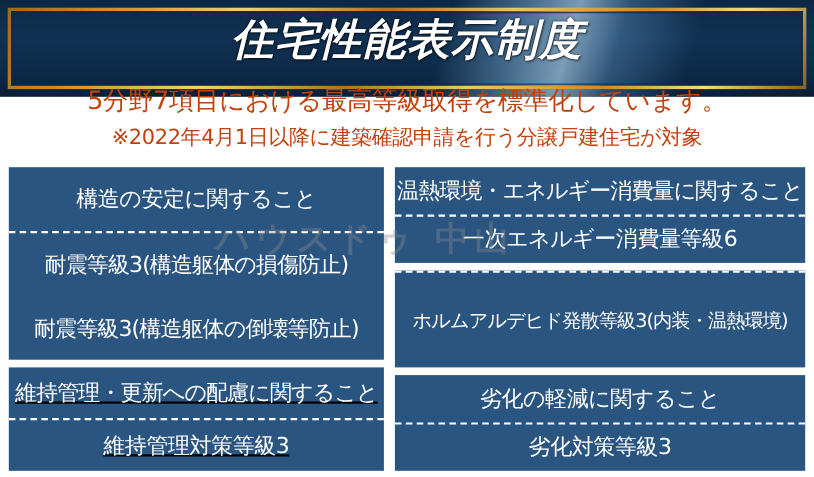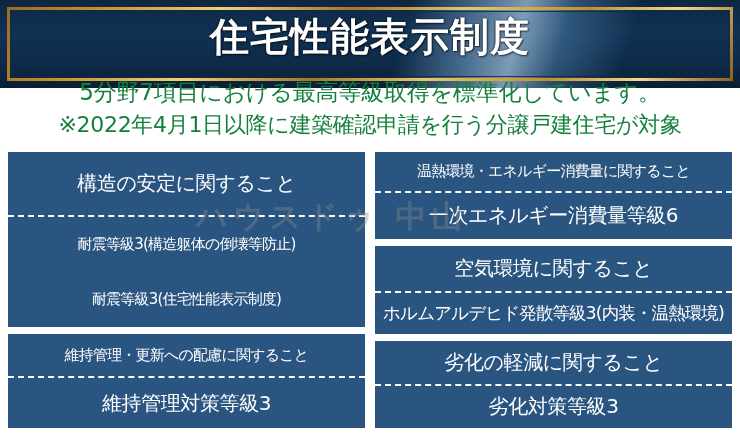--- a/index.html
+++ b/index.html
@@ -22,20 +22,21 @@
     height: 88px;
     background:
       linear-gradient(106deg,
         rgba(255,255,255,0.00) 54%,
         rgba(150,200,240,0.42) 63%,
         rgba(190,225,250,0.62) 69%,
         rgba(120,180,230,0.30) 75%,
         rgba(255,255,255,0.00) 84%),
       linear-gradient(180deg, #0d2742 0%, #113254 38%, #0e2b49 70%, #0a1f36 100%);
     overflow: hidden;
+    font-style: italic;
   }
   .banner-frame-outer {
     position: absolute;
     left: 7px;
     top: 7px;
     right: 7px;
     bottom: 7px;
     border: 3px solid transparent;
     border-image: linear-gradient(120deg,
         #9a6b23 0%, #c9922f 12%, #f0d178 28%, #a97526 45%,
@@ -71,30 +72,30 @@
     white-space: nowrap;
   }
 
   
   .subtitles {
     position: absolute;
     top: 74px;
     left: 0;
     width: 740px;
     text-align: center;
-    color: #15803d;
+    color: #c2410c;
   }
   .subtitle-main {
     font-size: 23px;
     line-height: 36px;
     letter-spacing: -0.2px;
     white-space: nowrap;
   }
   .subtitle-note {
-    font-size: 22px;
+    font-size: 19px;
     line-height: 30px;
     letter-spacing: -0.3px;
     white-space: nowrap;
   }
 
   
   .watermark {
     position: absolute;
     left: 196px;
     top: 196px;
@@ -140,21 +141,21 @@
     font-size: 20px;
     letter-spacing: -0.4px;
     white-space: nowrap;
     text-align: center;
     padding: 0 2px;
     box-sizing: border-box;
   }
   .cell.dashed-top {
     border-top: 2px dashed #ffffff;
   }
-  .cell.tight { font-size: 15px; letter-spacing: -0.8px; }
+  .cell.tight { font-size: 20px; letter-spacing: -0.8px; }
   .cell.tighter { font-size: 17.5px; letter-spacing: -0.9px; }
 </style>
 </head>
 <body>
 
 <div class="banner">
   <div class="banner-frame-outer"></div>
   <div class="banner-frame-inner"></div>
   <div class="banner-title">住宅性能表示制度</div>
 </div>
@@ -164,36 +165,35 @@
   <div class="subtitle-note">※2022年4月1日以降に建築確認申請を行う分譲戸建住宅が対象</div>
 </div>
 
 <div class="watermark">ハウスドゥ 中山</div>
 
 <div class="grid">
 
   <div class="col">
     <div class="block" style="flex:0 0 175px;">
       <div class="cell">構造の安定に関すること</div>
-      <div class="cell dashed-top tight">耐震等級3(構造躯体の倒壊等防止)</div>
-      <div class="cell tight">耐震等級3(住宅性能表示制度)</div>
-    </div>
-    <div class="block" style="flex:0 0 94px;">
+      <div class="cell dashed-top tight">耐震等級3(構造躯体の損傷防止)</div>
+      <div class="cell tight">耐震等級3(構造躯体の倒壊等防止)</div>
+    </div>
+    <div class="block" style="flex:0 0 94px;text-decoration:underline;">
       <div class="cell tight">維持管理・更新への配慮に関すること</div>
       <div class="cell dashed-top">維持管理対策等級3</div>
     </div>
   </div>
 
   <div class="col">
     <div class="block" style="flex:0 0 87px;">
       <div class="cell tight">温熱環境・エネルギー消費量に関すること</div>
       <div class="cell dashed-top">一次エネルギー消費量等級6</div>
     </div>
     <div class="block" style="flex:0 0 88px;">
-      <div class="cell">空気環境に関すること</div>
       <div class="cell dashed-top tighter">ホルムアルデヒド発散等級3(内装・温熱環境)</div>
     </div>
     <div class="block" style="flex:0 0 87px;">
       <div class="cell">劣化の軽減に関すること</div>
       <div class="cell dashed-top">劣化対策等級3</div>
     </div>
   </div>
 
 </div>
 

